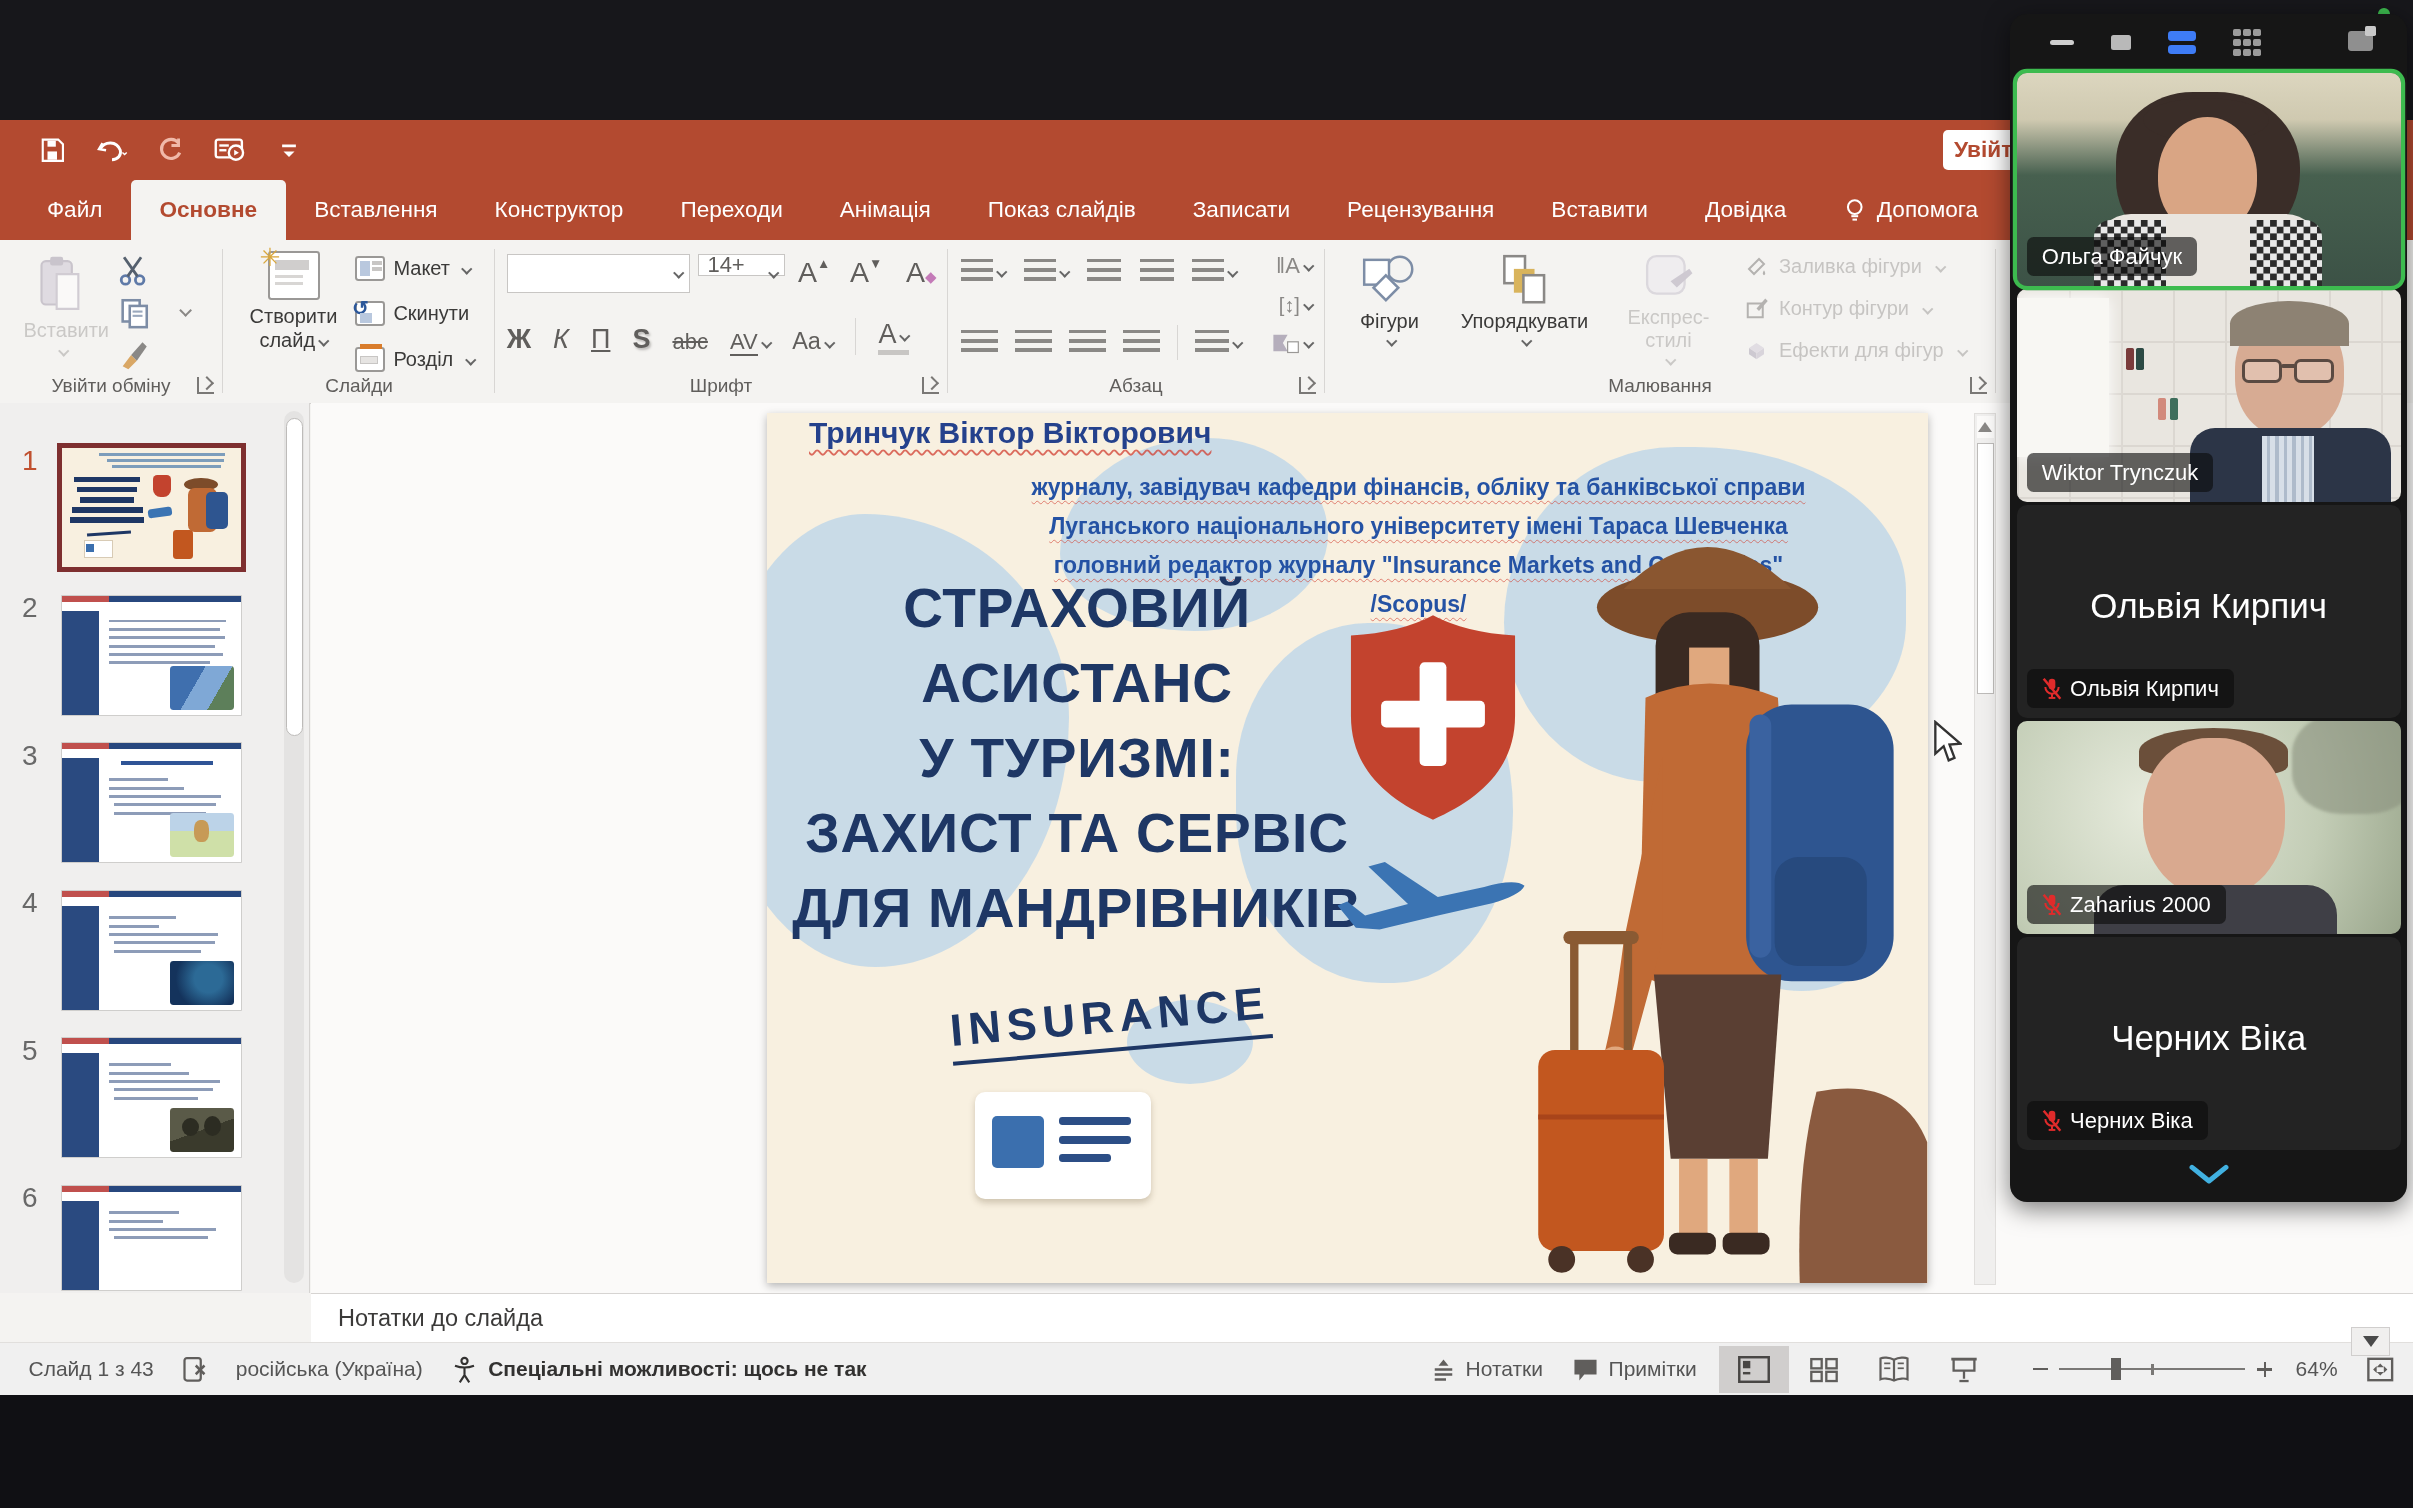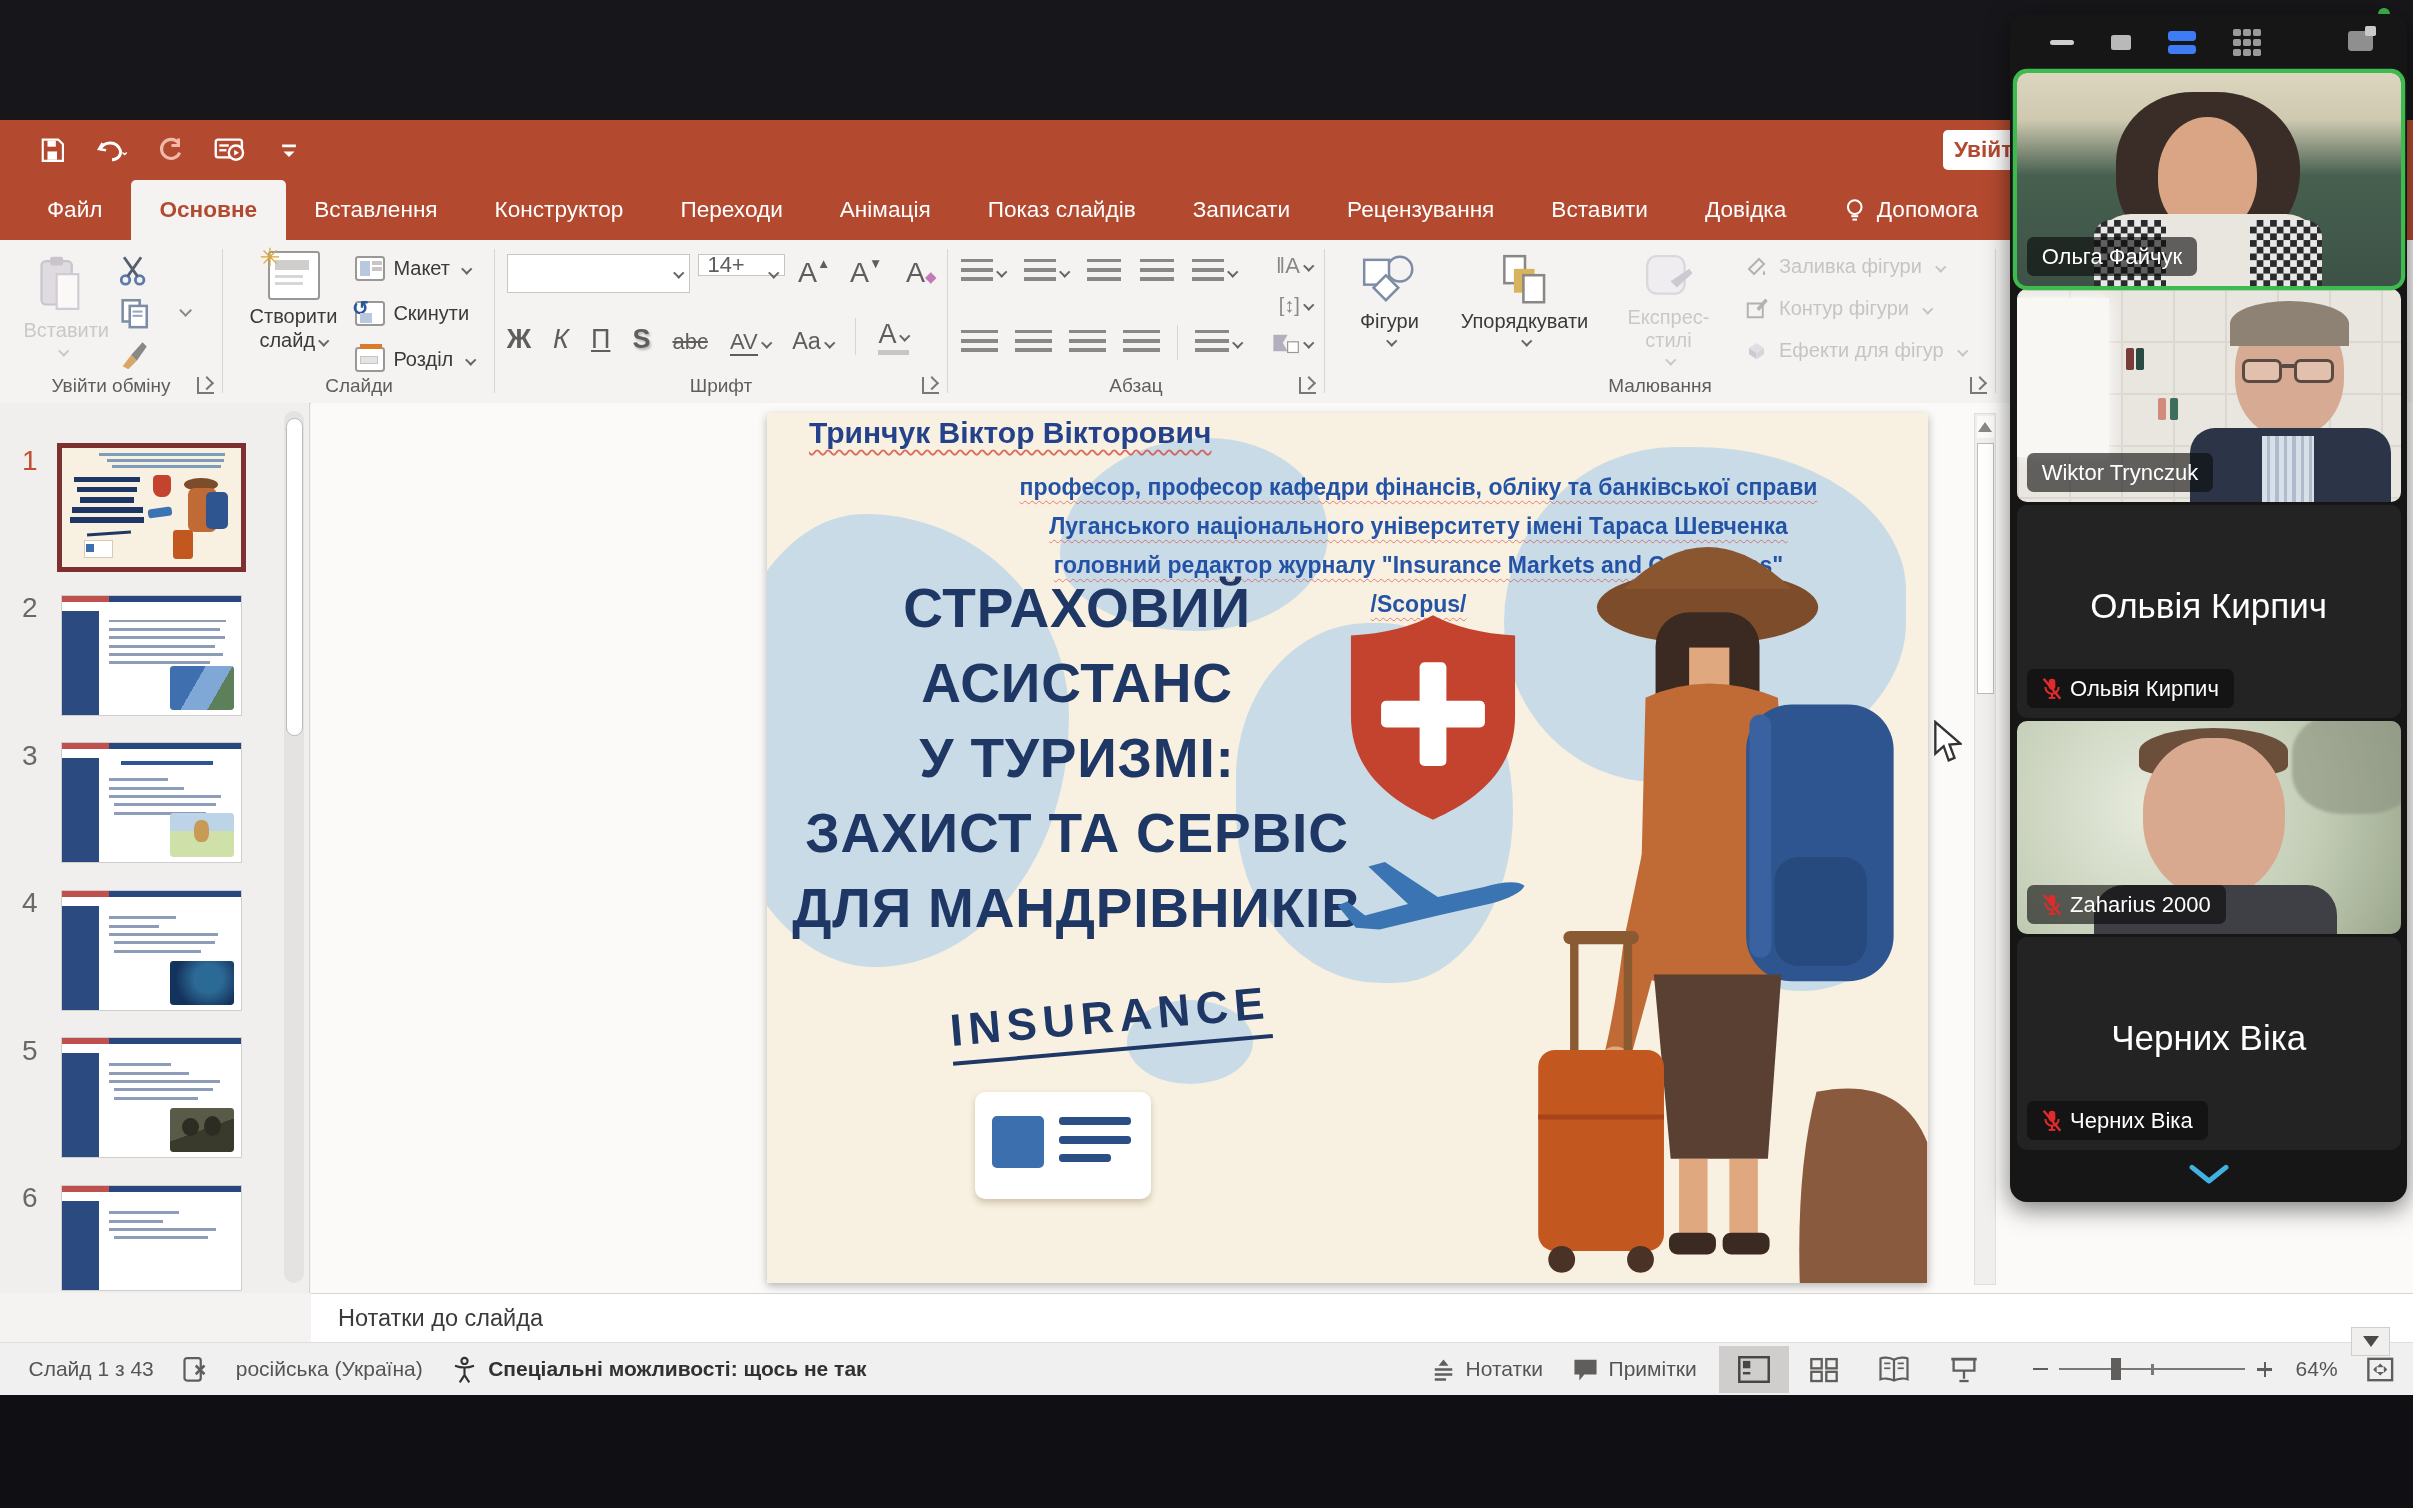--- a/index.html
+++ b/index.html
@@ -555,21 +555,21 @@
 
         <div class="blob" style="left:-50px;top:101px;width:352px;height:453px;border-radius:42% 58% 55% 45%/50% 45% 55% 50%;"></div>
         <div class="blob" style="left:293px;top:25px;width:268px;height:193px;border-radius:55% 45% 50% 50%/60% 50% 50% 40%;"></div>
         <div class="blob" style="left:469px;top:210px;width:277px;height:360px;border-radius:50% 50% 45% 55%/45% 55% 50% 50%;"></div>
         <div class="blob" style="left:737px;top:34px;width:402px;height:335px;border-radius:45% 55% 60% 40%/55% 45% 50% 50%;"></div>
         <div class="blob" style="left:955px;top:469px;width:159px;height:109px;border-radius:50%;"></div>
         <div class="blob" style="left:360px;top:587px;width:126px;height:84px;border-radius:50%;"></div>
 
         <div class="sl-author">Тринчук Віктор Вікторович</div>
         <div class="sl-affil">
-          <div>професор, професор  кафедри фінансів, обліку та банківської справи</div>
+          <div>журналу, завідувач  кафедри фінансів, обліку та банківської справи</div>
           <div>Луганського національного університету імені Тараса Шевченка</div>
           <div>головний редактор журналу "Insurance Markets and Companies" /Scopus/</div>
         </div>
         <div class="sl-title">
           <div>СТРАХОВИЙ</div>
           <div>АСИСТАНС</div>
           <div>У ТУРИЗМІ:</div>
           <div>ЗАХИСТ ТА СЕРВІС</div>
           <div>ДЛЯ МАНДРІВНИКІВ</div>
         </div>

